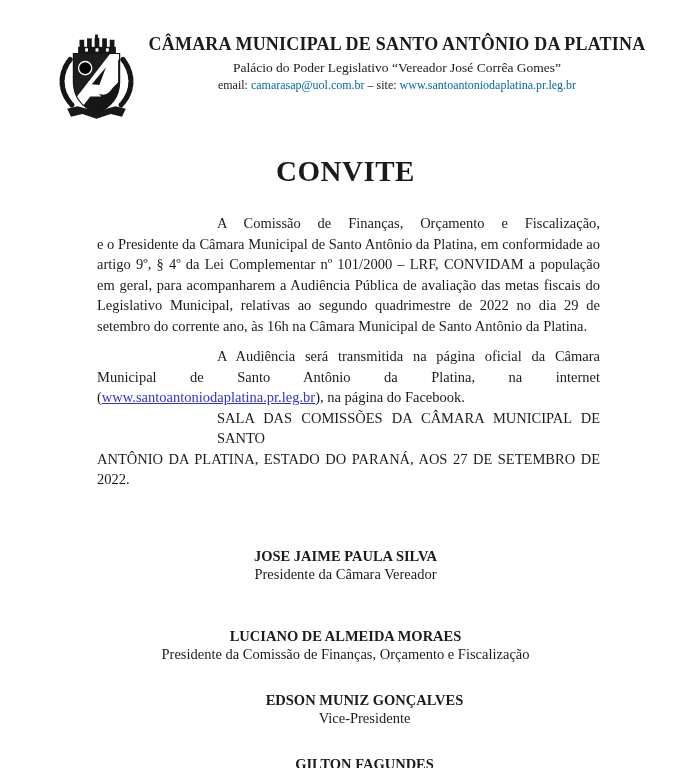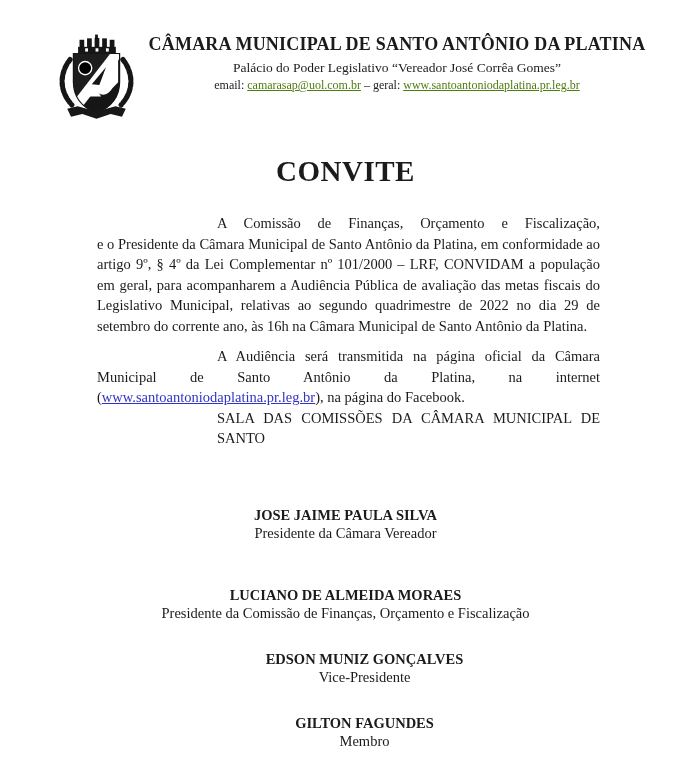--- a/index.html
+++ b/index.html
@@ -13,21 +13,21 @@
 
   
   .header { display: flex; align-items: flex-start; padding-top: 32px; }
   .logo-box { width: 85px; height: 93px; margin-left: 54px; flex: none; }
   .logo-box svg { width: 100%; height: 100%; display: block; }
   .header-text { width: 508px; margin-left: 4px; text-align: center; padding-top: 2px; }
   .org-name { font-weight: bold; font-size: 18px; line-height: 21px; letter-spacing: 0.2px; white-space: nowrap; }
   .palace-line { font-size: 13.5px; margin-top: 5px; line-height: 16px; }
   .address-line { font-size: 12px; margin-top: 3px; line-height: 14px; white-space: nowrap; }
   .email-line { font-size: 12px; margin-top: 2px; line-height: 14px; white-space: nowrap; }
-  .header-link { color: #4d7c0f; text-decoration: underline; cursor: pointer; }
+  .header-link { color: #0369a1; cursor: pointer; }
 
   
   .doc-title { text-align: center; font-weight: bold; font-size: 29px; margin-top: 30px; letter-spacing: 0.5px; }
 
   
   .doc-body {
     margin: 25px 91px 0 97px;
     font-size: 14.5px;
     line-height: 20.5px;
     text-align: justify;
@@ -95,34 +95,35 @@
 
           <polygon points="40,54 55,36 48,55" fill="#161616"></polygon>
         </g>
 
         <path d="M14,80 L25,77.5 L45,83 L65,77.5 L76,80 L72,88.5 L60,85.5 L45,90.5 L30,85.5 L18,88.5 Z" fill="#181818"></path>
       </svg>
     </div>
     <div class="header-text">
       <div class="org-name">CÂMARA MUNICIPAL DE SANTO ANTÔNIO DA PLATINA</div>
       <div class="palace-line">Palácio do Poder Legislativo “Vereador José Corrêa Gomes”</div>
-      <div class="email-line"><span>email: </span><span class="header-link">camarasap@uol.com.br</span><span> – geral: </span><span class="header-link">www.santoantoniodaplatina.pr.leg.br</span></div>
+      <div class="email-line"><span>email: </span><span class="header-link">camarasap@uol.com.br</span><span> – site: </span><span class="header-link">www.santoantoniodaplatina.pr.leg.br</span></div>
     </div>
   </div>
 
   <div class="doc-title">CONVITE</div>
 
   <div class="doc-body">
     <div class="para">
       <div class="first-line-justified">A Comissão de Finanças, Orçamento e Fiscalização,</div>
       <div>e o Presidente da Câmara Municipal de Santo Antônio da Platina, em conformidade ao artigo 9º, § 4º da Lei Complementar nº 101/2000 – LRF, CONVIDAM a população em geral, para acompanharem a Audiência Pública de avaliação das metas fiscais do Legislativo Municipal, relativas ao segundo quadrimestre de 2022 no dia 29 de setembro do corrente ano, às 16h na Câmara Municipal de Santo Antônio da Platina.</div>
     </div>
     <div class="para p2"><span>A Audiência será transmitida na página oficial da Câmara Municipal de Santo Antônio da Platina, na internet (</span><span class="link-blue">www.santoantoniodaplatina.pr.leg.br</span><span>), na página do Facebook.</span></div>
     <div class="para p3">
       <div class="first-line-justified">SALA DAS COMISSÕES DA CÂMARA MUNICIPAL DE SANTO</div>
+      <div>ANTÔNIO DA PLATINA, ESTADO DO PARANÁ, AOS 27 DE SETEMBRO DE 2022.</div>
     </div>
   </div>
 
   <div class="signatures">
     <div class="sig-block">
       <div class="sig-name">JOSE JAIME PAULA SILVA</div>
       <div class="sig-role">Presidente da Câmara Vereador</div>
     </div>
     <div class="sig-block">
       <div class="sig-name">LUCIANO DE ALMEIDA MORAES</div>

